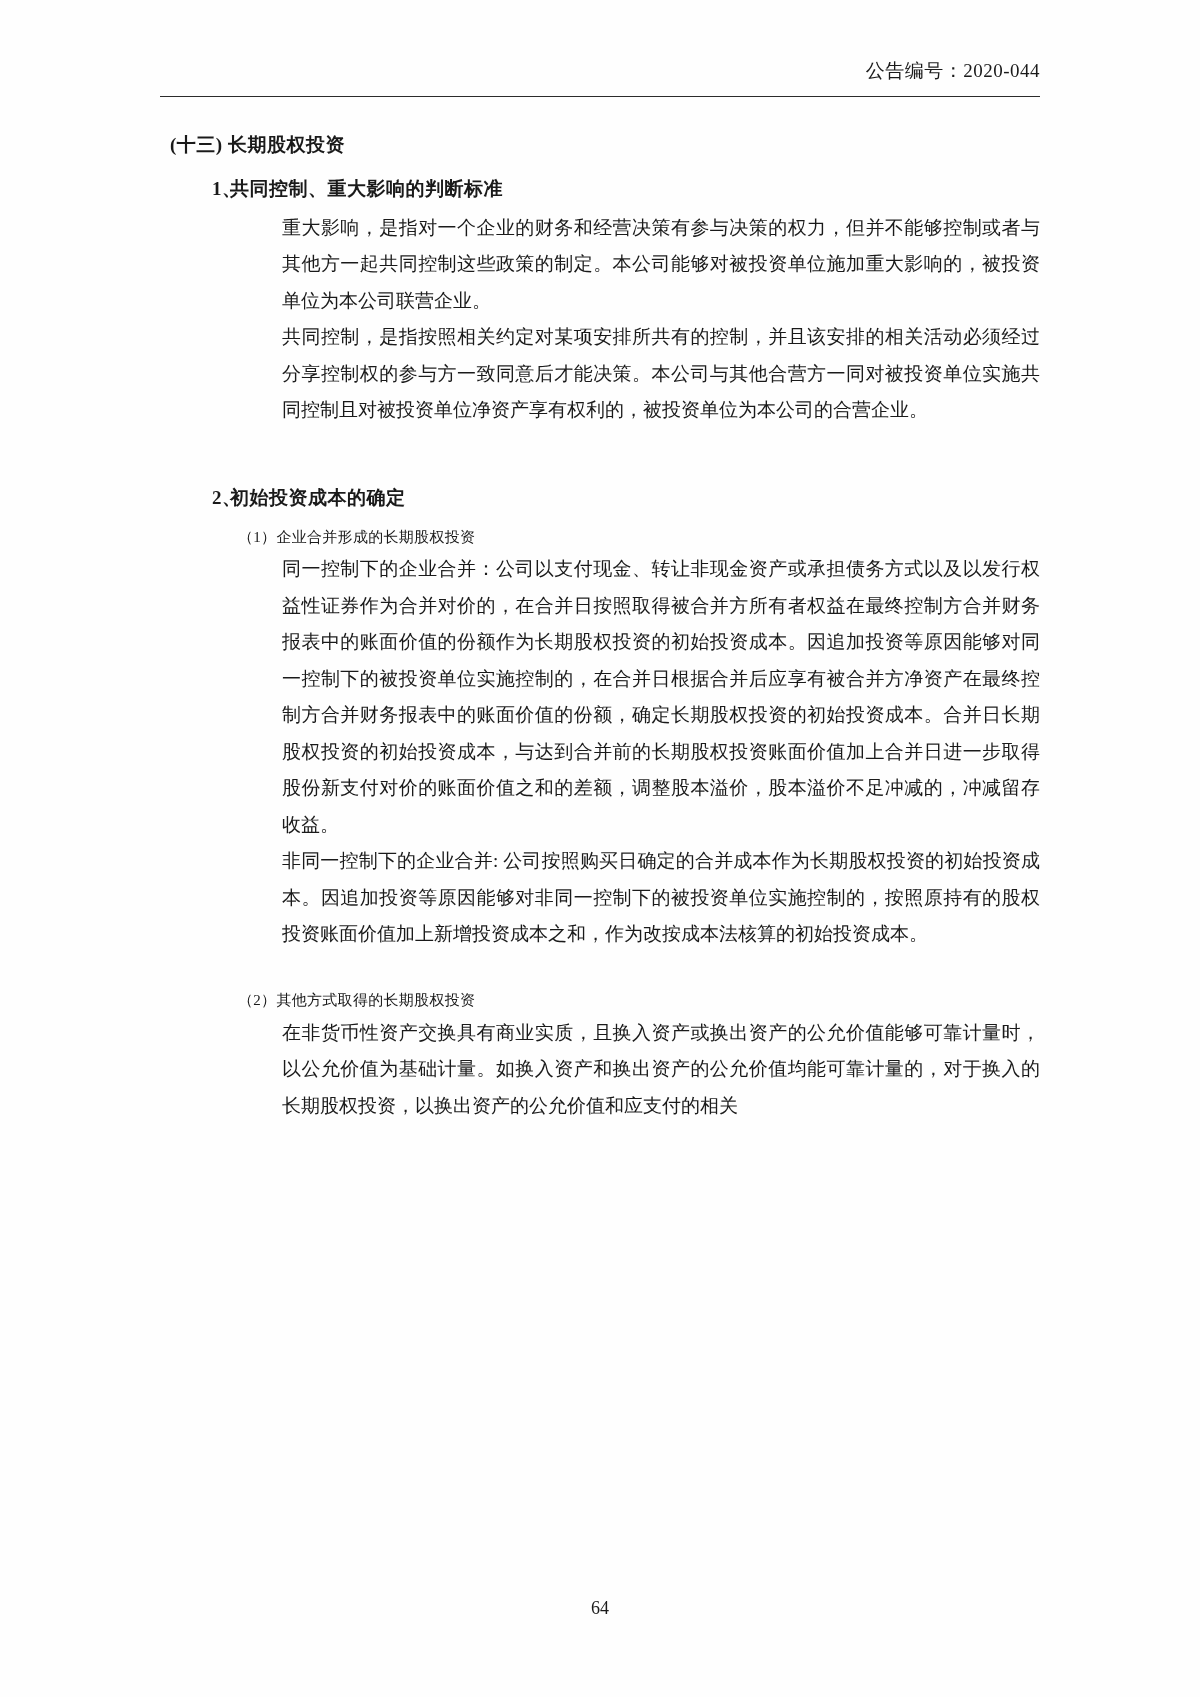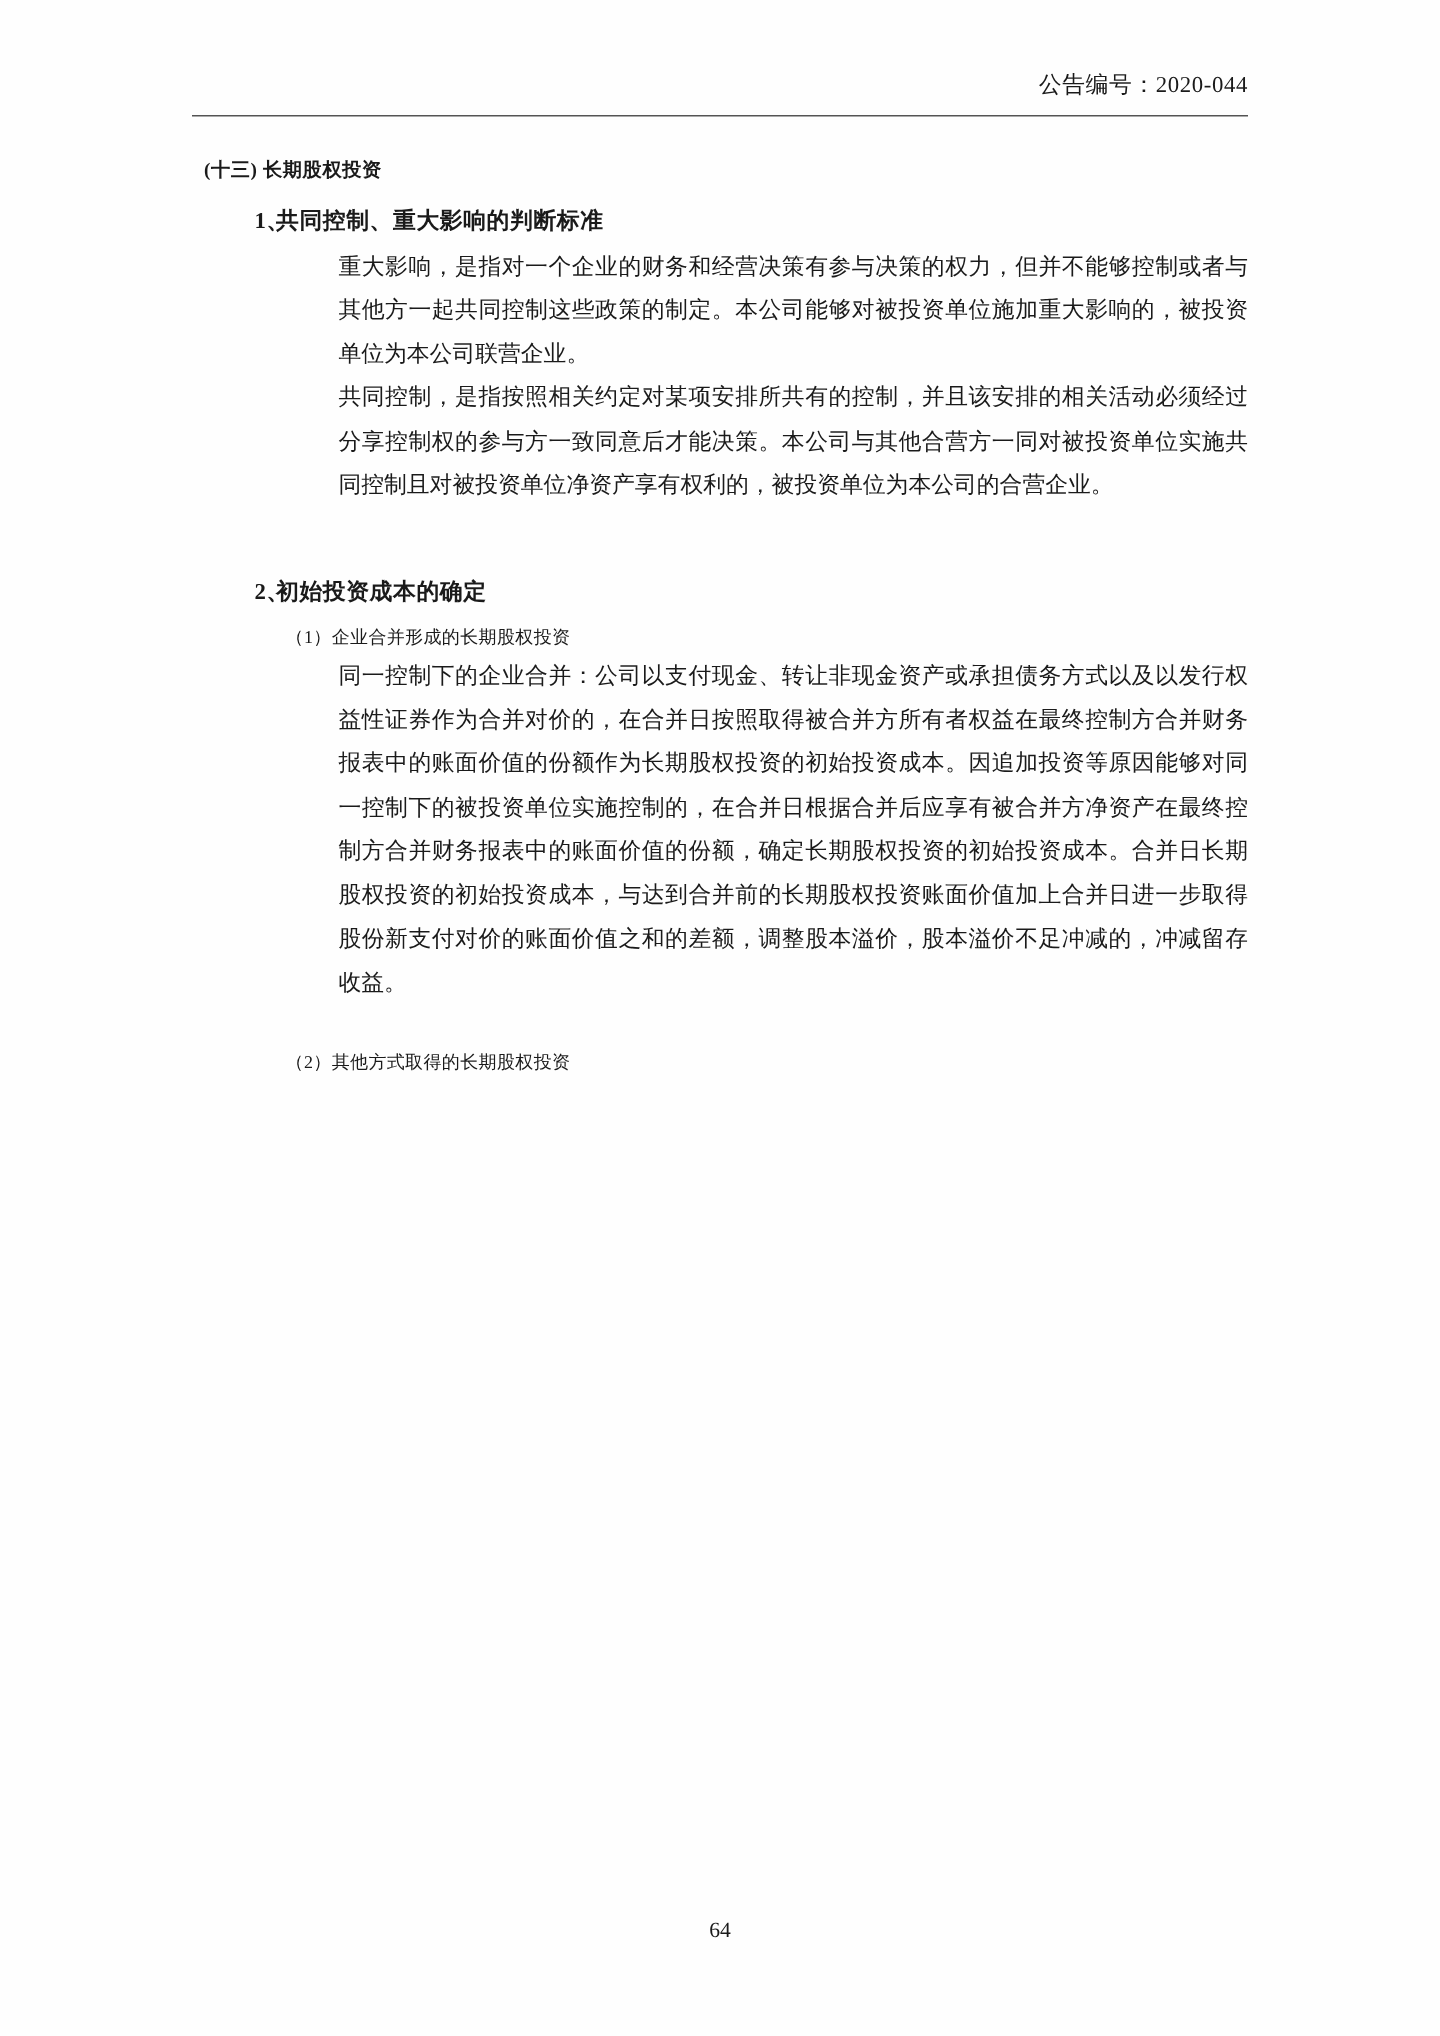--- a/index.html
+++ b/index.html
@@ -39,21 +39,21 @@
     width: 880px;
     border-top: 1.5px solid #2b2b2b;
   }
   .content {
     position: absolute;
     top: 132px;
     left: 160px;
     width: 880px;
   }
   .sec-title {
-    font-size: 16px;
+    font-size: 19px;
     font-weight: bold;
     margin: 0 0 0 10px;
     letter-spacing: 0.5px;
   }
   .sub-head {
     font-size: 19px;
     font-weight: bold;
     margin: 18px 0 8px 0;
     display: flex;
     letter-spacing: 0.5px;
@@ -114,22 +114,24 @@
 
     <div class="gap-lg"></div>
 
     <div class="sub-head">
       <span class="num">2、</span>
       <span>初始投资成本的确定</span>
     </div>
 
     <div class="item-head">（1）企业合并形成的长期股权投资</div>
     <div class="para">同一控制下的企业合并：公司以支付现金、转让非现金资产或承担债务方式以及以发行权益性证券作为合并对价的，在合并日按照取得被合并方所有者权益在最终控制方合并财务报表中的账面价值的份额作为长期股权投资的初始投资成本。因追加投资等原因能够对同一控制下的被投资单位实施控制的，在合并日根据合并后应享有被合并方净资产在最终控制方合并财务报表中的账面价值的份额，确定长期股权投资的初始投资成本。合并日长期股权投资的初始投资成本，与达到合并前的长期股权投资账面价值加上合并日进一步取得股份新支付对价的账面价值之和的差额，调整股本溢价，股本溢价不足冲减的，冲减留存收益。</div>
+    <div class="para">非同一控制下的企业合并: 公司按照购买日确定的合并成本作为长期股权投资的初始投资成本。因追加投资等原因能够对非同一控制下的被投资单位实施控制的，按照原持有的股权投资账面价值加上新增投资成本之和，作为改按成本法核算的初始投资成本。</div>
 
     <div class="gap-md"></div>
 
     <div class="item-head">（2）其他方式取得的长期股权投资</div>
+    <div class="para">在非货币性资产交换具有商业实质，且换入资产或换出资产的公允价值能够可靠计量时，以公允价值为基础计量。如换入资产和换出资产的公允价值均能可靠计量的，对于换入的长期股权投资，以换出资产的公允价值和应支付的相关</div>
 
   </div>
 
   <div class="pagenum">64</div>
 
 </div>
 
 </body></html>

